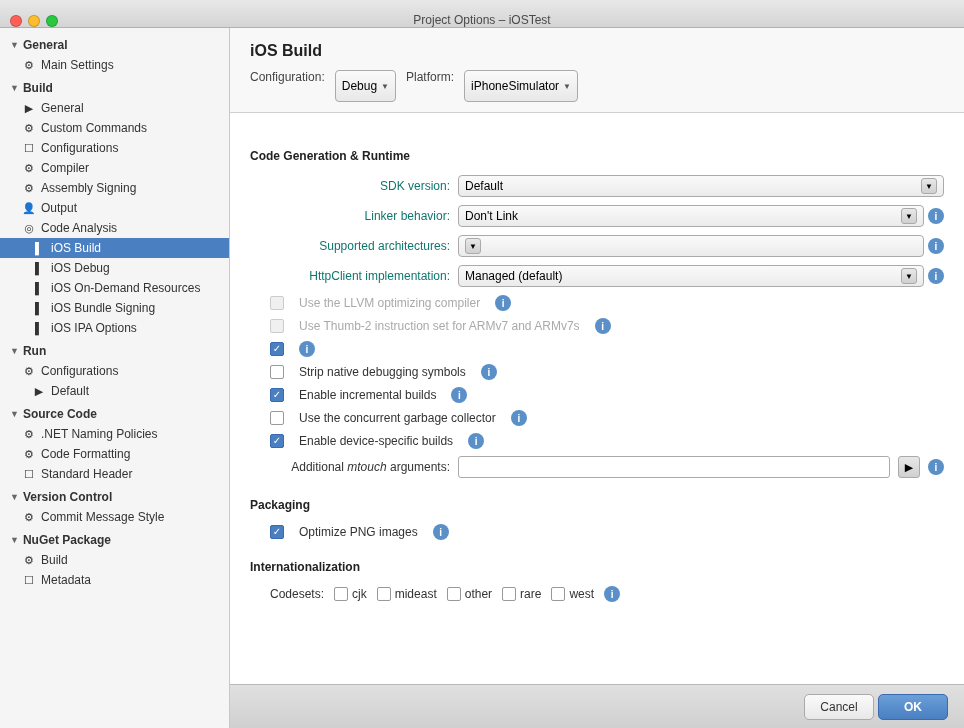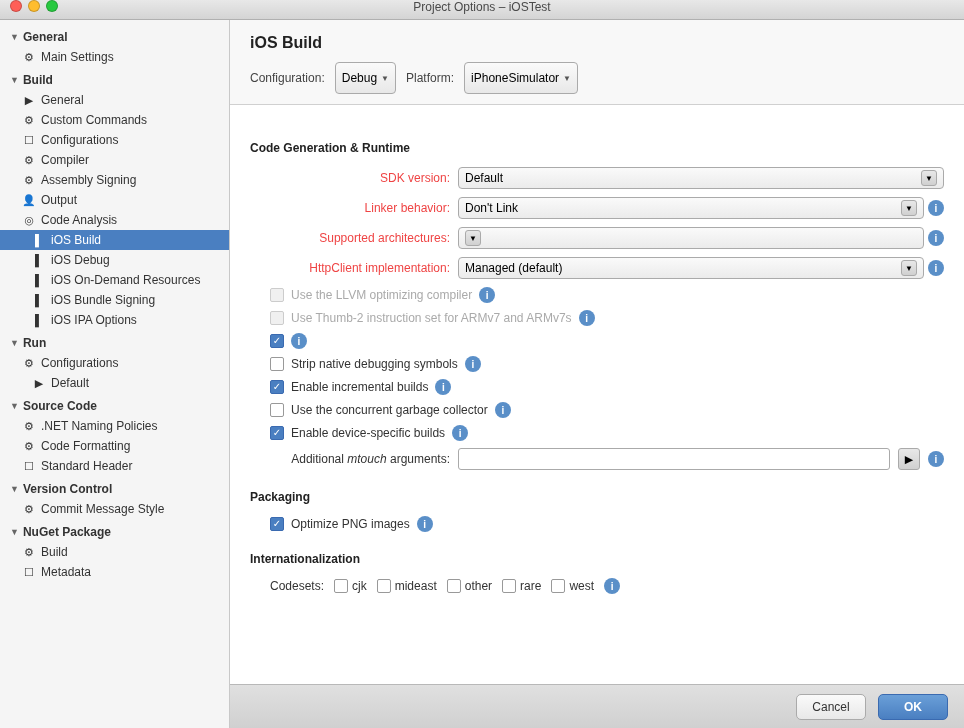--- a/index.html
+++ b/index.html
@@ -9,24 +9,24 @@
       background: #ececec;
       width: 964px;
       height: 728px;
       overflow: hidden;
       display: flex;
       flex-direction: column;
     }
 
     
     .title-bar {
-      height: 20px;
+      height: 28px;
       background: linear-gradient(to bottom, #e8e8e8, #d4d4d4);
       display: flex;
-      align-items: flex-start;
+      align-items: flex-end;
       justify-content: center;
       border-bottom: 1px solid #b0b0b0;
       position: relative;
       flex-shrink: 0;
     }
     .title-bar-buttons {
       position: absolute;
       left: 10px;
       display: flex;
       gap: 6px;
@@ -117,21 +117,21 @@
       background: #f8f8f8;
     }
     .content-title {
       font-size: 16px;
       font-weight: 600;
       color: #222;
       margin-bottom: 10px;
     }
     .config-row {
       display: flex;
-      align-items: center;
+      align-items: flex-start;
       gap: 10px;
       font-size: 12px;
     }
     .config-label {
       color: #444;
     }
     .config-select {
       display: flex;
       align-items: center;
       border: 1px solid #aaa;
@@ -165,21 +165,21 @@
     
     .form-row {
       display: flex;
       align-items: center;
       margin-bottom: 8px;
       gap: 8px;
     }
     .form-label {
       width: 200px;
       text-align: right;
-      color: #ef4444;
+      color: #0f766e;
       font-size: 12px;
       flex-shrink: 0;
     }
     .form-control {
       flex: 1;
       display: flex;
       align-items: center;
       gap: 4px;
     }
     .select-box {
@@ -224,21 +224,21 @@
       cursor: pointer;
       flex-shrink: 0;
     }
 
     
     .checkbox-row {
       display: flex;
       align-items: center;
       margin-bottom: 7px;
       margin-left: 20px;
-      gap: 7px;
+      gap: 15px;
     }
     .checkbox {
       width: 14px;
       height: 14px;
       border: 1px solid #999;
       border-radius: 2px;
       background: white;
       display: flex;
       align-items: center;
       justify-content: center;
@@ -329,21 +329,21 @@
 
     
     .bottom-bar {
       height: 44px;
       background: linear-gradient(to bottom, #e0e0e0, #d0d0d0);
       border-top: 1px solid #b8b8b8;
       display: flex;
       align-items: center;
       justify-content: flex-end;
       padding: 16px 16px;
-      gap: 12px;
+      gap: 4px;
       flex-shrink: 0;
     }
     .btn {
       height: 26px;
       min-width: 70px;
       border-radius: 5px;
       font-size: 12px;
       cursor: pointer;
       display: flex;
       align-items: center;

